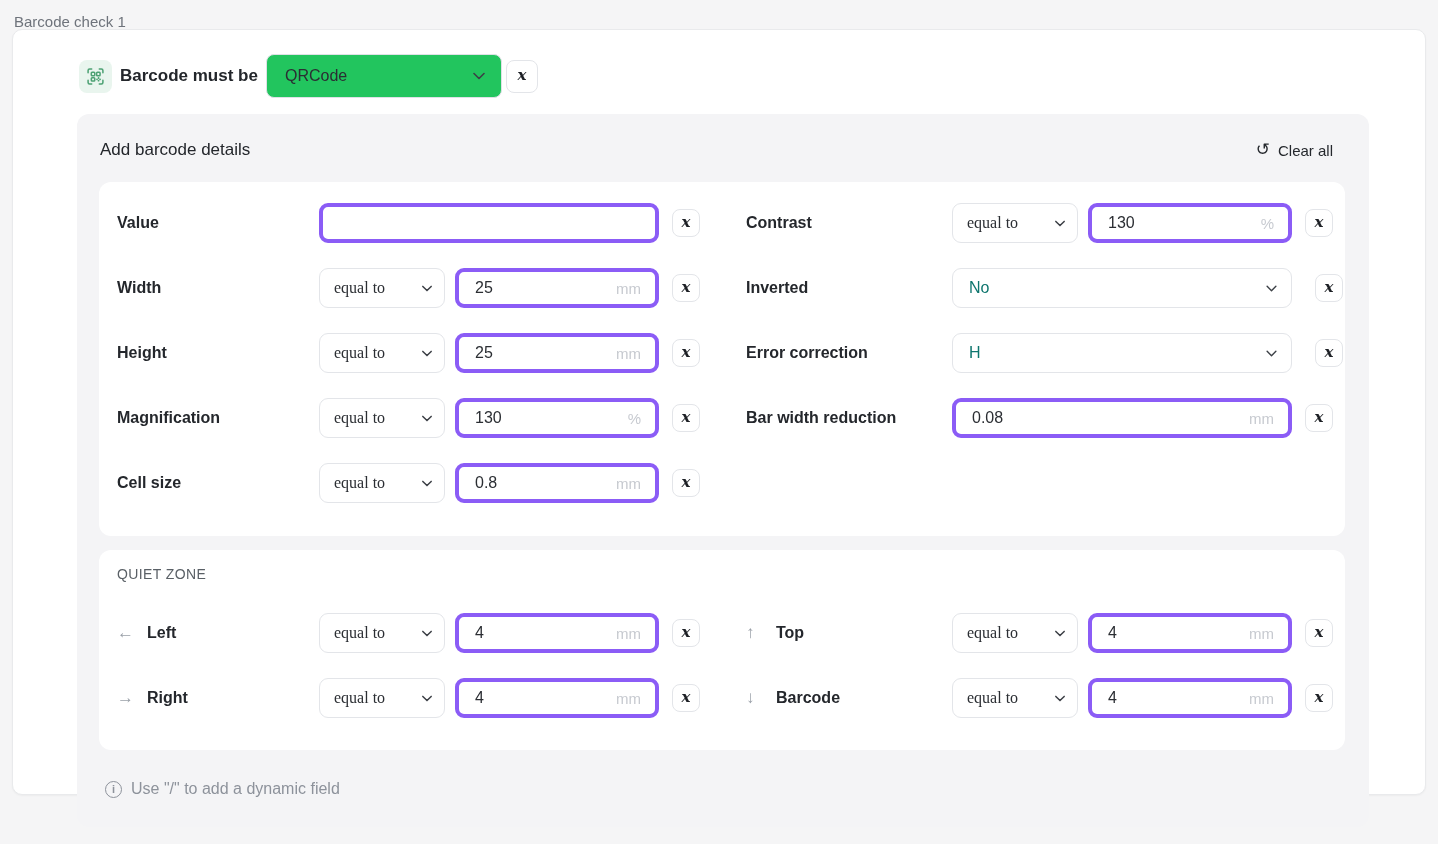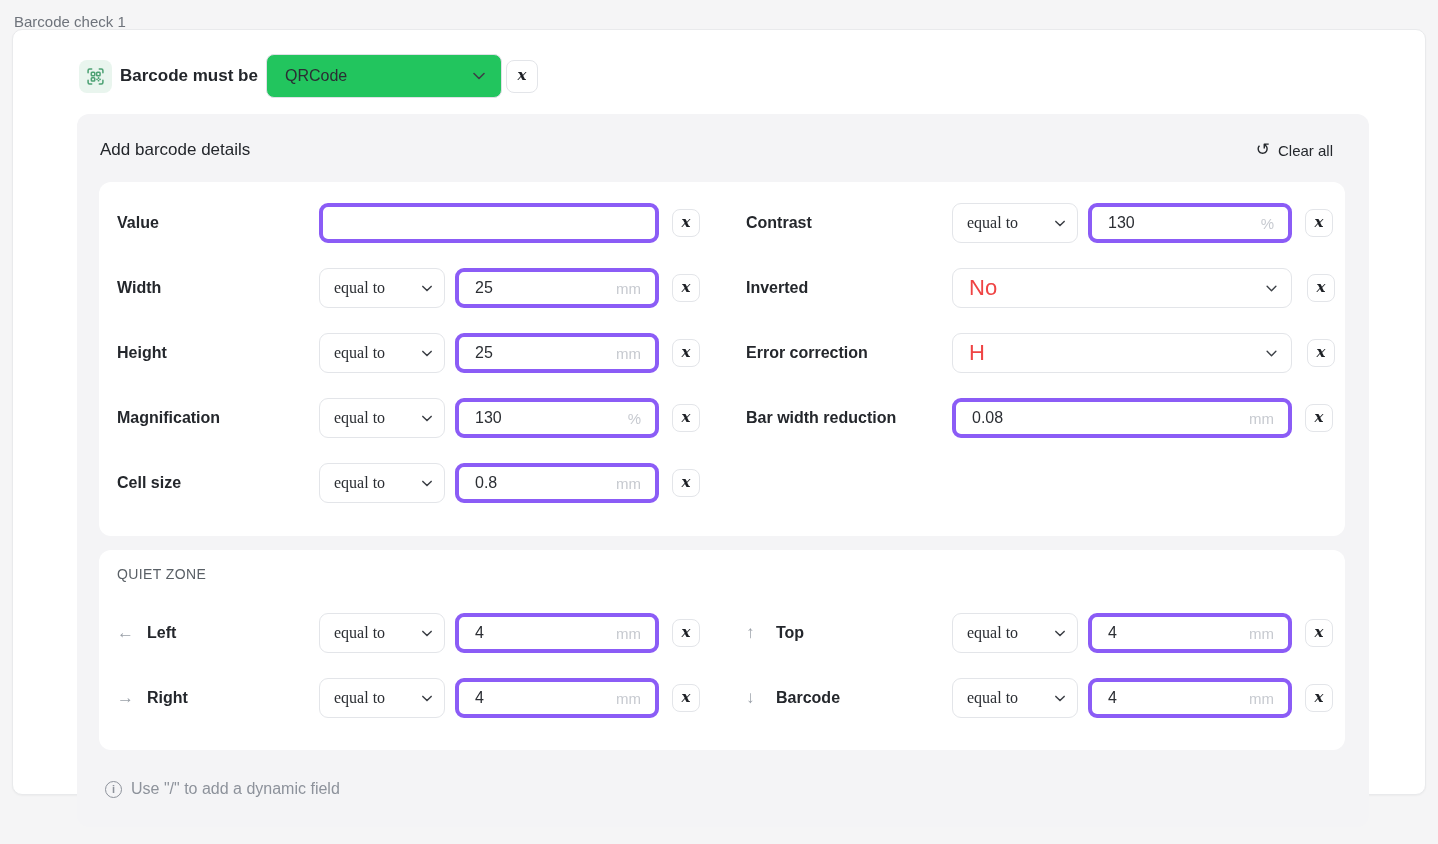--- a/index.html
+++ b/index.html
@@ -140,23 +140,23 @@
     border: none; outline: none;
     font-family: inherit; font-size: 16px; color: #2b2e33;
     flex: 1; min-width: 0; background: transparent;
   }
   .unit { font-size: 15px; color: #c7cad0; flex: 0 0 auto; }
   .selwide {
     width: 340px; height: 40px;
     background: #fff; border: 1px solid #e3e5e9; border-radius: 9px;
     display: flex; align-items: center;
     padding: 0 14px 0 16px;
-    font-family: inherit; font-size: 22px; color: #ef4444;
+    font-family: inherit; font-size: 16px; color: #0f766e;
     cursor: pointer;
-    margin-right: 15px;
+    margin-right: 23px;
     flex: 0 0 auto;
   }
   .selwide .sel-text { flex: 1; text-align: left; }
   .selwide .chev { width: 11px; height: 7px; }
   .qz-title {
     font-size: 14px; font-weight: 500; color: #5a6066;
     letter-spacing: 0.4px;
     height: 20px;
     margin-bottom: 23px;
   }

